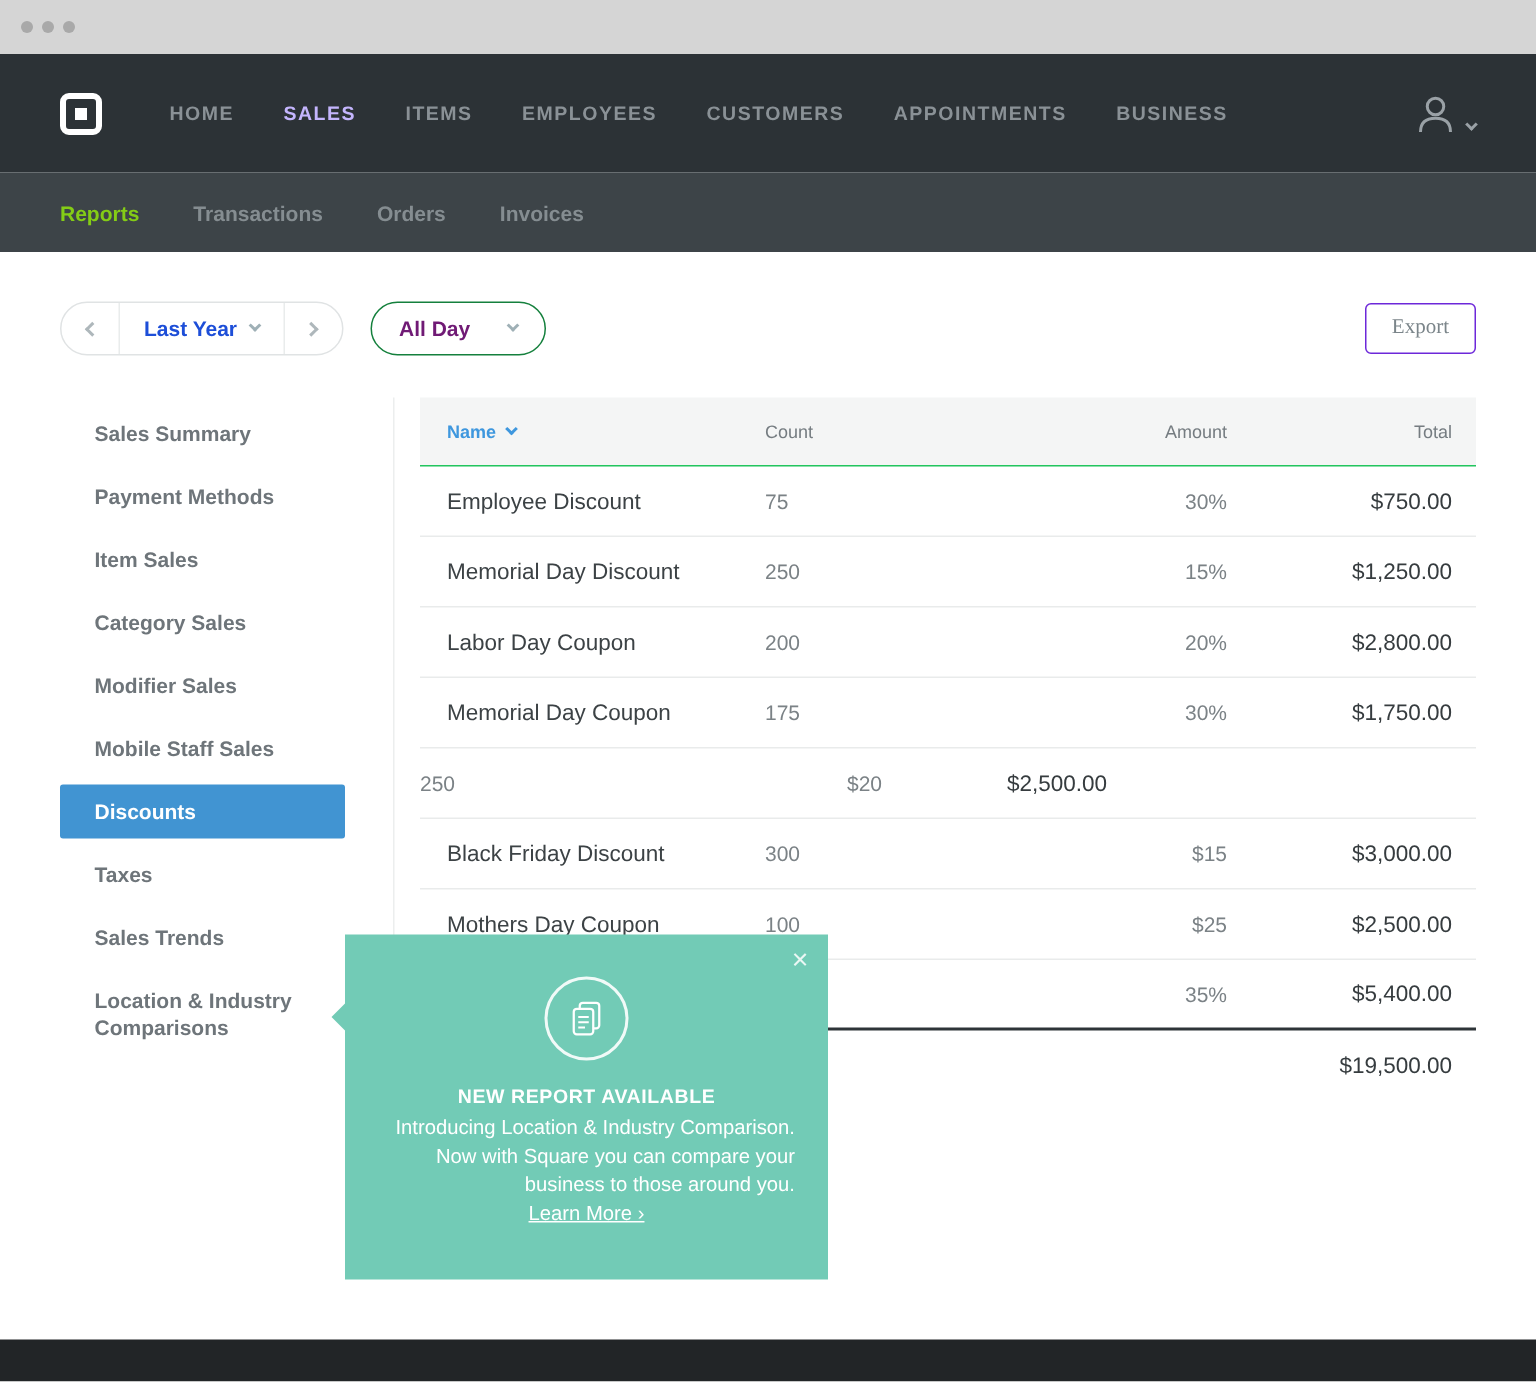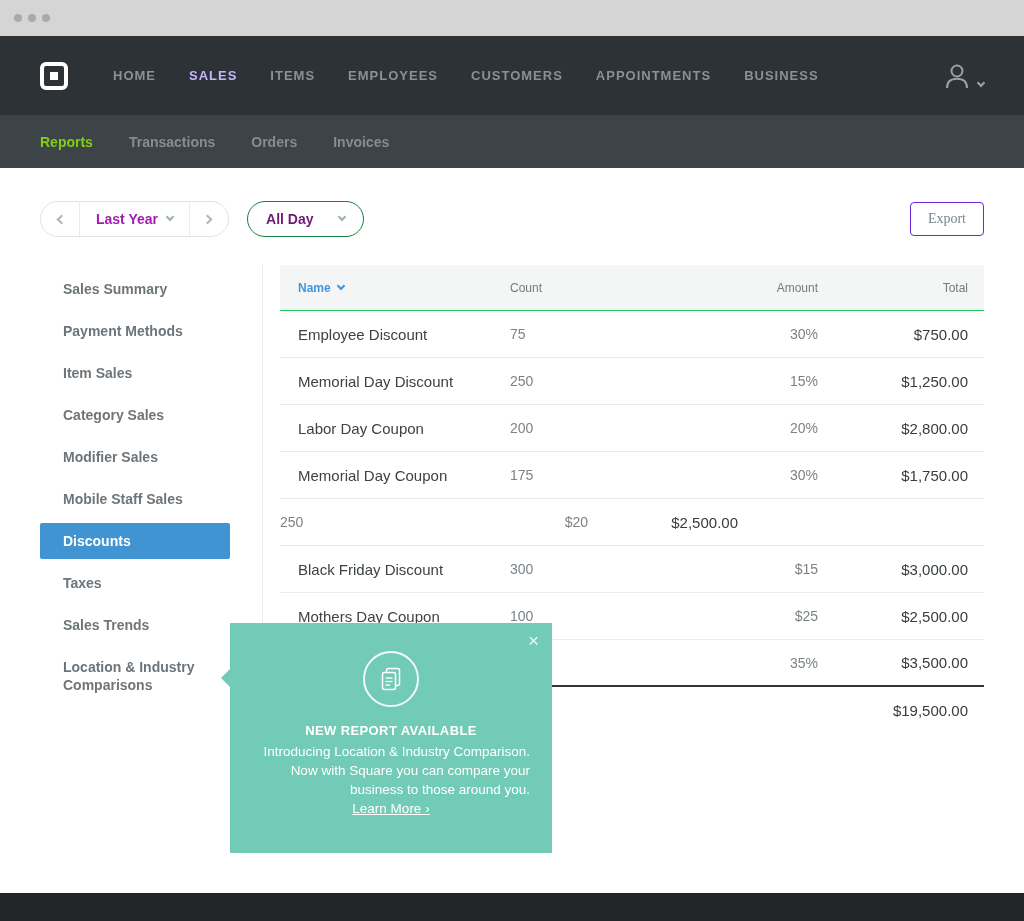--- a/index.html
+++ b/index.html
@@ -28,21 +28,21 @@
   .sub-nav { height:53px; background:#3d4448; display:flex; align-items:center; padding:0 40px; gap:36px; }
   .sub-item { font-size:14px; font-weight:bold; color:#858d91; cursor:pointer; }
   .sub-item.active { color:#84cc16;text-align:right; }
 
   
   .content { position:relative; height:725px; padding:33px 40px 0 40px; background:#fff; }
 
   .toolbar { display:flex; align-items:center; height:36px; }
   .pager { display:inline-flex; height:36px; border:1px solid #e0e3e4; border-radius:19px; overflow:hidden; background:#fff; align-items:stretch; }
   .pager-btn { width:38px; display:flex; align-items:center; justify-content:center; cursor:pointer; }
-  .pager-mid { display:flex; align-items:center; gap:9px; padding:0 16px; border-left:1px solid #e9ecec; border-right:1px solid #e9ecec; color:#a21caf; font-weight:bold; font-size:14px; cursor:pointer; }
+  .pager-mid { display:flex; align-items:center; gap:9px; padding:0 16px; border-left:1px solid #e9ecec; border-right:1px solid #e9ecec; color:#1d4ed8; font-weight:bold; font-size:14px; cursor:pointer; }
   .allday { margin-left:18px; height:36px; border:1px solid #15803d; border-radius:19px; display:inline-flex; align-items:center; gap:26px; padding:0 18px; color:#701a75; font-weight:bold; font-size:14px; background:#fff; cursor:pointer; }
   .export-btn { margin-left:auto; height:34px; padding:0 17px; border:1px solid #6d28d9; border-radius:4px; background:#fff; color:#7b858a; font-size:14px; display:flex; align-items:center; cursor:pointer;font-family:Liberation Serif, serif; }
 
   
   .chev { display:inline-block; width:7px; height:7px; border-right:2px solid #aeb7bb; border-bottom:2px solid #aeb7bb; }
   .chev-left  { transform:rotate(135deg); margin-left:3px; }
   .chev-right { transform:rotate(-45deg); margin-right:3px; }
   .chev-down  { width:6px; height:6px; transform:rotate(45deg); margin-top:-4px; border-color:#9fb0b6; }
   .chev-blue  { width:6px; height:6px; transform:rotate(45deg); margin-top:-3px; border-color:#3e97de; }
 
@@ -206,21 +206,21 @@
       <div class="t-row">
         <div class="col-name">Mothers Day Coupon</div>
         <div class="col-count">100</div>
         <div class="col-amount">$25</div>
         <div class="col-total">$2,500.00</div>
       </div>
       <div class="t-row last">
         <div class="col-name"></div>
         <div class="col-count">150</div>
         <div class="col-amount">35%</div>
-        <div class="col-total">$3,500.00</div>
+        <div class="col-total">$5,400.00</div>
       </div>
 
       <div class="t-total-row">
         <div class="col-name"></div>
         <div class="col-count"></div>
         <div class="col-amount"></div>
         <div class="col-total">$19,500.00</div>
       </div>
     </div>
   </div>

